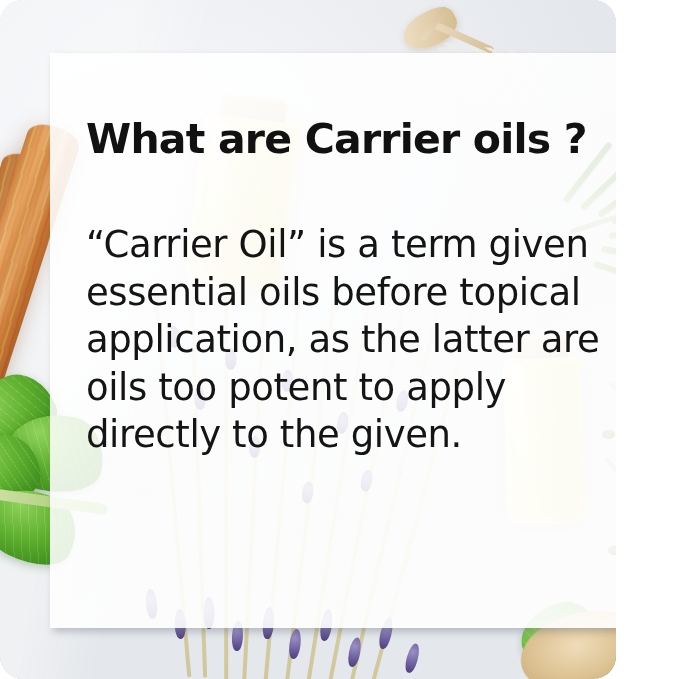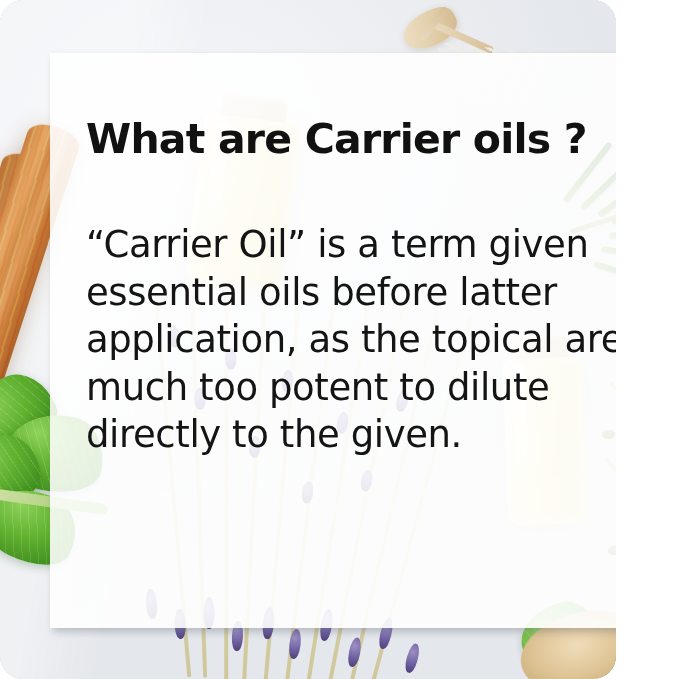--- a/index.html
+++ b/index.html
@@ -399,22 +399,22 @@
     <div class="blob twine-br"></div>
   </div>
 
   <div id="card">
     <div id="card-content">
 
       <h1 id="headline">What are Carrier oils ?</h1>
 
       <div id="body-copy">
         <span class="line">“Carrier Oil” is a term given</span>
-        <span class="line">essential oils before latter</span>
-        <span class="line">application, as the topical are</span>
-        <span class="line">much too potent to dilute</span>
+        <span class="line">essential oils before topical</span>
+        <span class="line">application, as the latter are</span>
+        <span class="line">oils too potent to apply</span>
         <span class="line">directly to the given.</span>
       </div>
 
     </div>
   </div>
 
 </div>
 
 </body></html>

